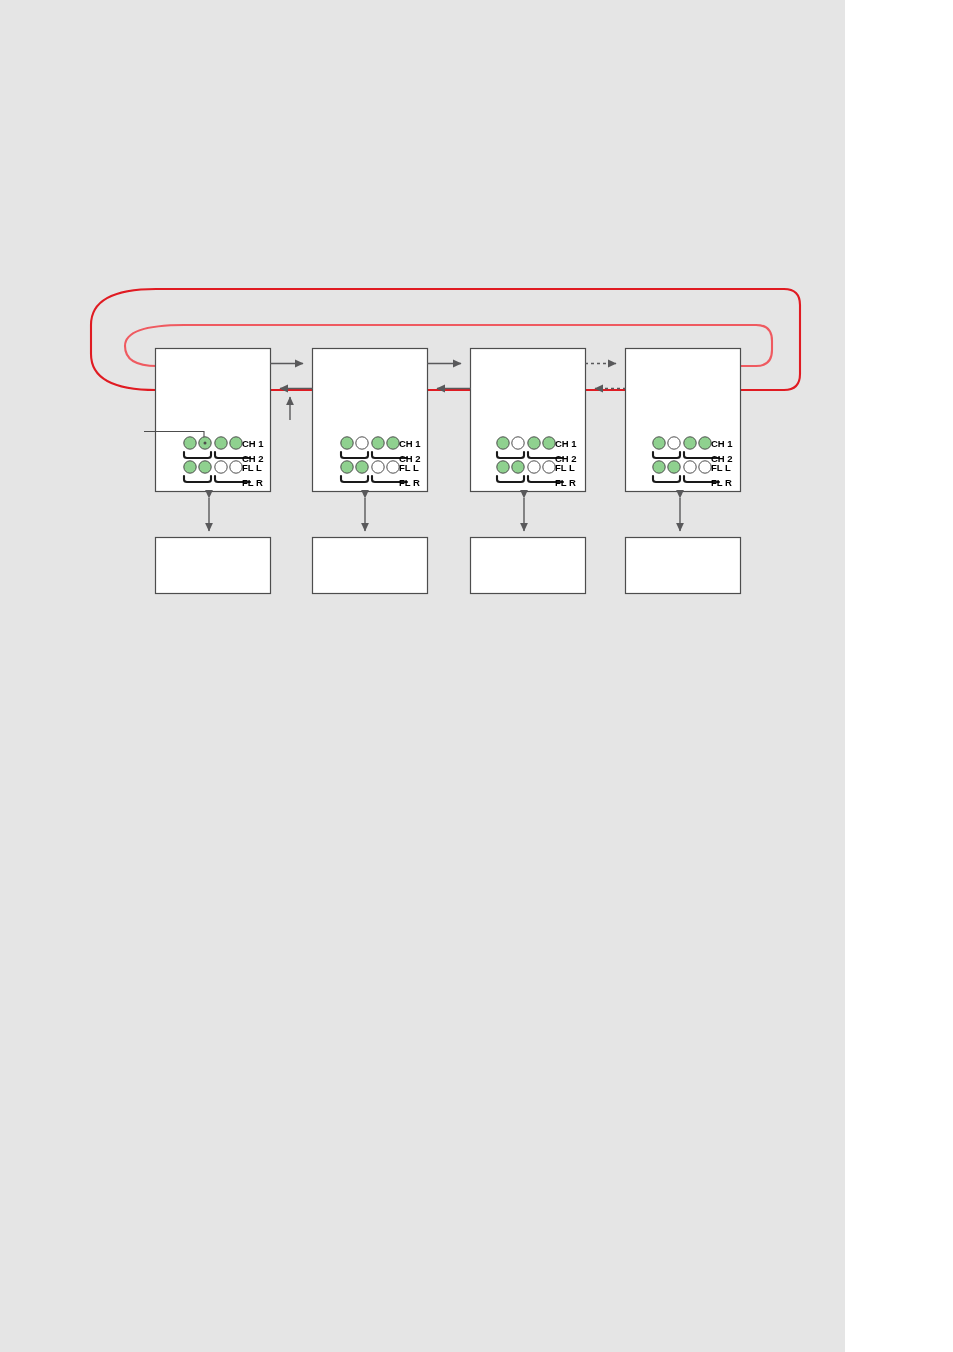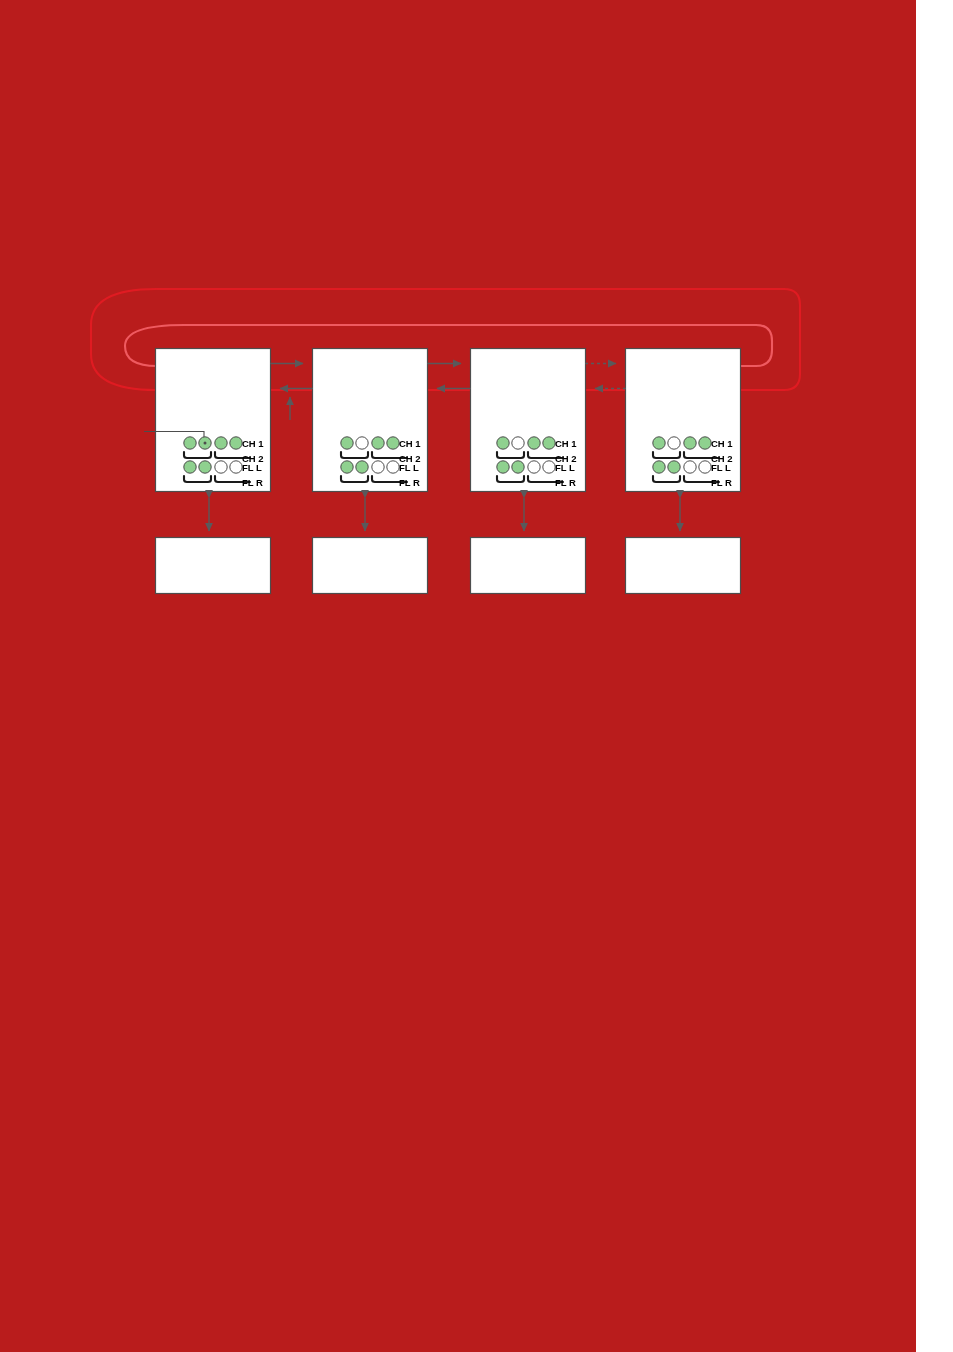--- a/index.html
+++ b/index.html
@@ -7,23 +7,23 @@
     margin: 0;
     padding: 0;
     background: #ffffff;
   }
   body {
     font-family: "Liberation Sans", sans-serif;
     -webkit-font-smoothing: antialiased;
   }
   #page {
     position: relative;
-    width: 916px;
+    width: 845px;
     height: 1352px;
-    background: #b91c1c;
+    background: #e5e5e5;
     overflow: hidden;
   }
   #diagram-svg {
     position: absolute;
     left: 0;
     top: 0;
     width: 953px;
     height: 1352px;
     display: block;
   }

